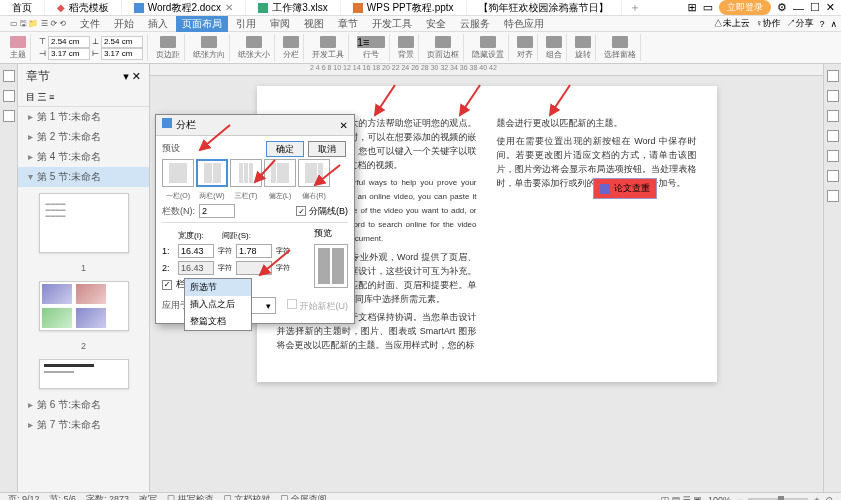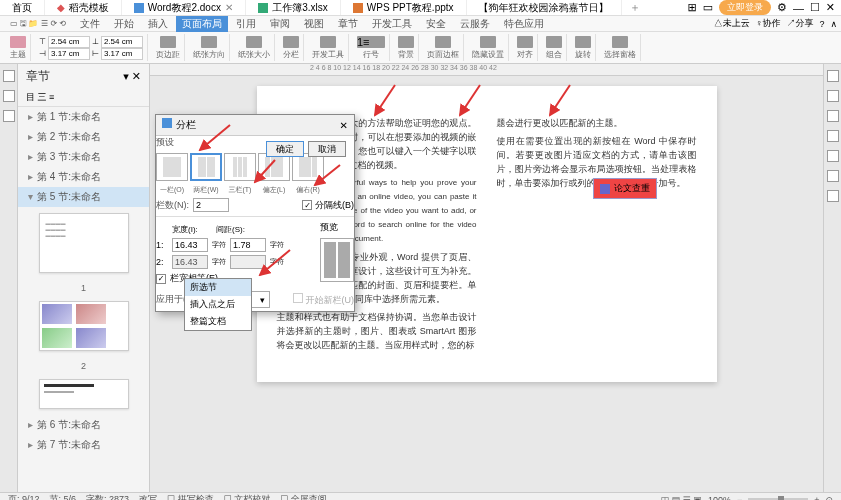--- a/index.html
+++ b/index.html
@@ -46,21 +46,21 @@
     
     .doc-area { flex: 1; background: #e8e8e8; overflow: auto; position: relative; }
     .ruler-h { height: 12px; background: #f0f0f0; border-bottom: 1px solid #ccc; font-size: 7px; color: #888; padding-left: 160px; white-space: nowrap; }
     .page { width: 460px; margin: 10px auto; background: #fff; box-shadow: 0 2px 6px rgba(0,0,0,0.2); padding: 30px 20px; display: flex; gap: 20px; position: relative; }
     .col { flex: 1; font-size: 9px; line-height: 14px; color: #333; text-align: justify; }
     .col-en { font-size: 8px; }
     
     .dialog { position: absolute; left: 155px; top: 114px; width: 200px; background: #fff; border: 1px solid #888; box-shadow: 3px 3px 8px rgba(0,0,0,0.3); z-index: 100; font-size: 10px; }
     .dialog-title { background: #f0f0f0; padding: 3px 6px; display: flex; justify-content: space-between; align-items: center; font-size: 10px; border-bottom: 1px solid #ccc; }
     .dlg-icon { width: 10px; height: 10px; background: #4a90d9; display: inline-block; margin-right: 4px; }
-    .dialog-body { }
+    .dialog-body { padding: 6px; }
     .preset-label { font-size: 9px; color: #555; }
     .preset-row { display: flex; gap: 2px; margin: 4px 0; }
     .preset-opt { width: 32px; height: 28px; border: 1px solid #aaa; background: #fff; display: flex; align-items: center; justify-content: center; gap: 1px; }
     .preset-opt.sel { border: 2px solid #4a90d9; }
     .preset-col { width: 4px; height: 20px; background: #ddd; }
     .preset-labels { display: flex; gap: 2px; font-size: 7px; color: #666; }
     .preset-labels span { width: 32px; text-align: center; }
     .field-row { display: flex; align-items: center; gap: 4px; margin: 3px 0; font-size: 9px; }
     .field-row label { color: #555; }
     .num-input { width: 36px; height: 14px; border: 1px solid #aaa; font-size: 9px; padding: 0 2px; }
@@ -232,21 +232,20 @@
   </div>
 
   <div class="nav-panel">
     <div class="nav-header">
       <span class="nav-title">章节</span>
       <span>▾ ✕</span>
     </div>
     <div class="nav-controls">目 三 ≡</div>
     <div class="nav-item"><span class="nav-arrow">▸</span><span>第 1 节:未命名</span></div>
     <div class="nav-item"><span class="nav-arrow">▸</span><span>第 2 节:未命名</span></div>
-    <div class="nav-item"><span class="nav-arrow">▸</span><span>第 3 节:未命名</span></div>
     <div class="nav-item"><span class="nav-arrow">▸</span><span>第 4 节:未命名</span></div>
     <div class="nav-item active"><span class="nav-arrow">▾</span><span>第 5 节:未命名</span></div>
     <div class="thumb-area">
       <div class="thumb t1">
           <div style="padding:6px;font-size:5px;color:#aaa">▬▬▬▬<br>▬▬▬▬<br>▬▬▬▬</div>
         </div>
       <div class="thumb-num">1</div>
       <div class="thumb t2">
         <div class="thumb-row">
             <div class="mini-img"></div>

